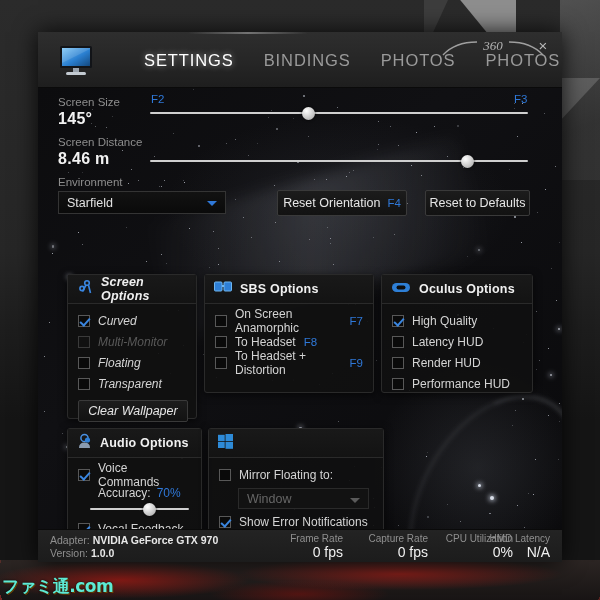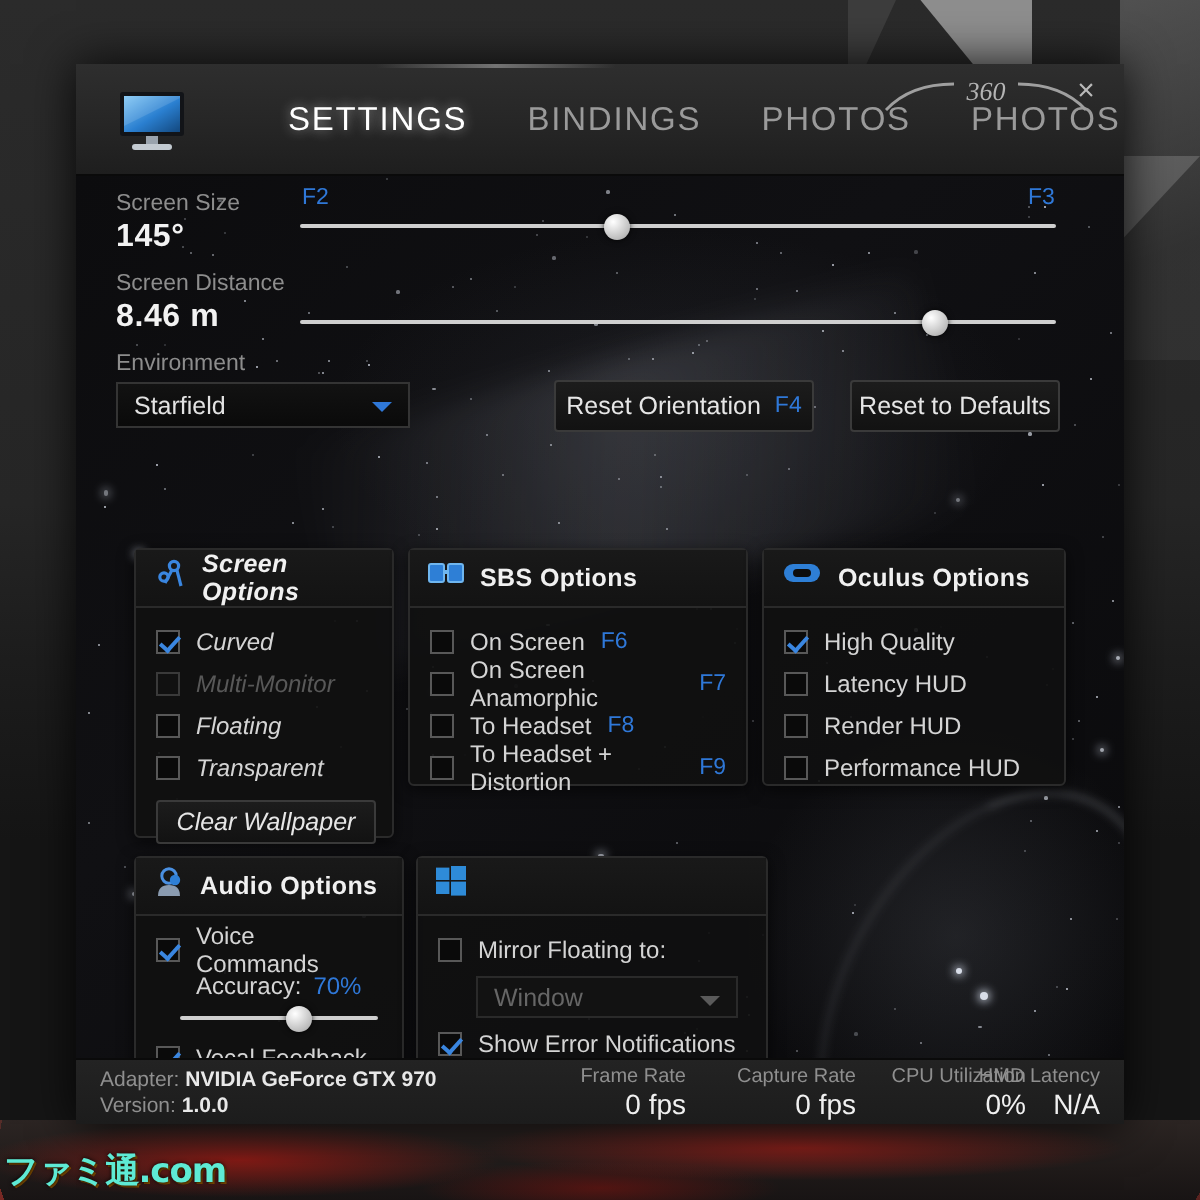--- a/index.html
+++ b/index.html
@@ -511,21 +511,21 @@
           <div class="knob" id="knob-size" style="top: -5.5px; left: 152.26px;"></div>
         </div>
 
         <div style="position:absolute;left:20px;top:48px;" class="lbl-small">Screen Distance</div>
         <div style="position:absolute;left:20px;top:62px;" class="val-big">8.46 m</div>
         <div class="track" style="left:112px;top:72px;width:378px;">
           <div class="knob" id="knob-dist" style="top: -5.5px; left: 311.02px;"></div>
         </div>
 
         <div style="position:absolute;left:20px;top:88px;" class="lbl-small">Environment</div>
-        <div class="select" style="left:20px;top:103px;width:147px;">
+        <div class="select" style="left:20px;top:103px;width:168px;">
           <span>Starfield</span>
           <span class="caret"></span>
         </div>
 
         <div class="btn" style="left:239px;top:102px;width:130px;">
           <span>Reset Orientation</span>
           <span class="fkey">F4</span>
         </div>
         <div class="btn" style="left:387px;top:102px;width:105px;">
           <span>Reset to Defaults</span>
@@ -574,25 +574,20 @@
               <rect x="0.5" y="2" width="7.5" height="9" rx="1" fill="#2e7fd6" stroke="#6fb6ef" stroke-width="1"></rect>
               <rect x="10" y="2" width="7.5" height="9" rx="1" fill="#2e7fd6" stroke="#6fb6ef" stroke-width="1"></rect>
               <rect x="8" y="5" width="2" height="2" fill="#6fb6ef"></rect>
             </svg>
           </span>
           <span class="panel-title">SBS Options</span>
         </div>
         <div class="panel-body">
           <div class="chk-row">
             <span class="chk"></span>
-            <span class="chk-label">On Screen</span>
-            <span class="fkey">F6</span>
-          </div>
-          <div class="chk-row">
-            <span class="chk"></span>
             <span class="chk-label">On Screen Anamorphic</span>
             <span class="fkey">F7</span>
           </div>
           <div class="chk-row">
             <span class="chk"></span>
             <span class="chk-label">To Headset</span>
             <span class="fkey">F8</span>
           </div>
           <div class="chk-row">
             <span class="chk"></span>

